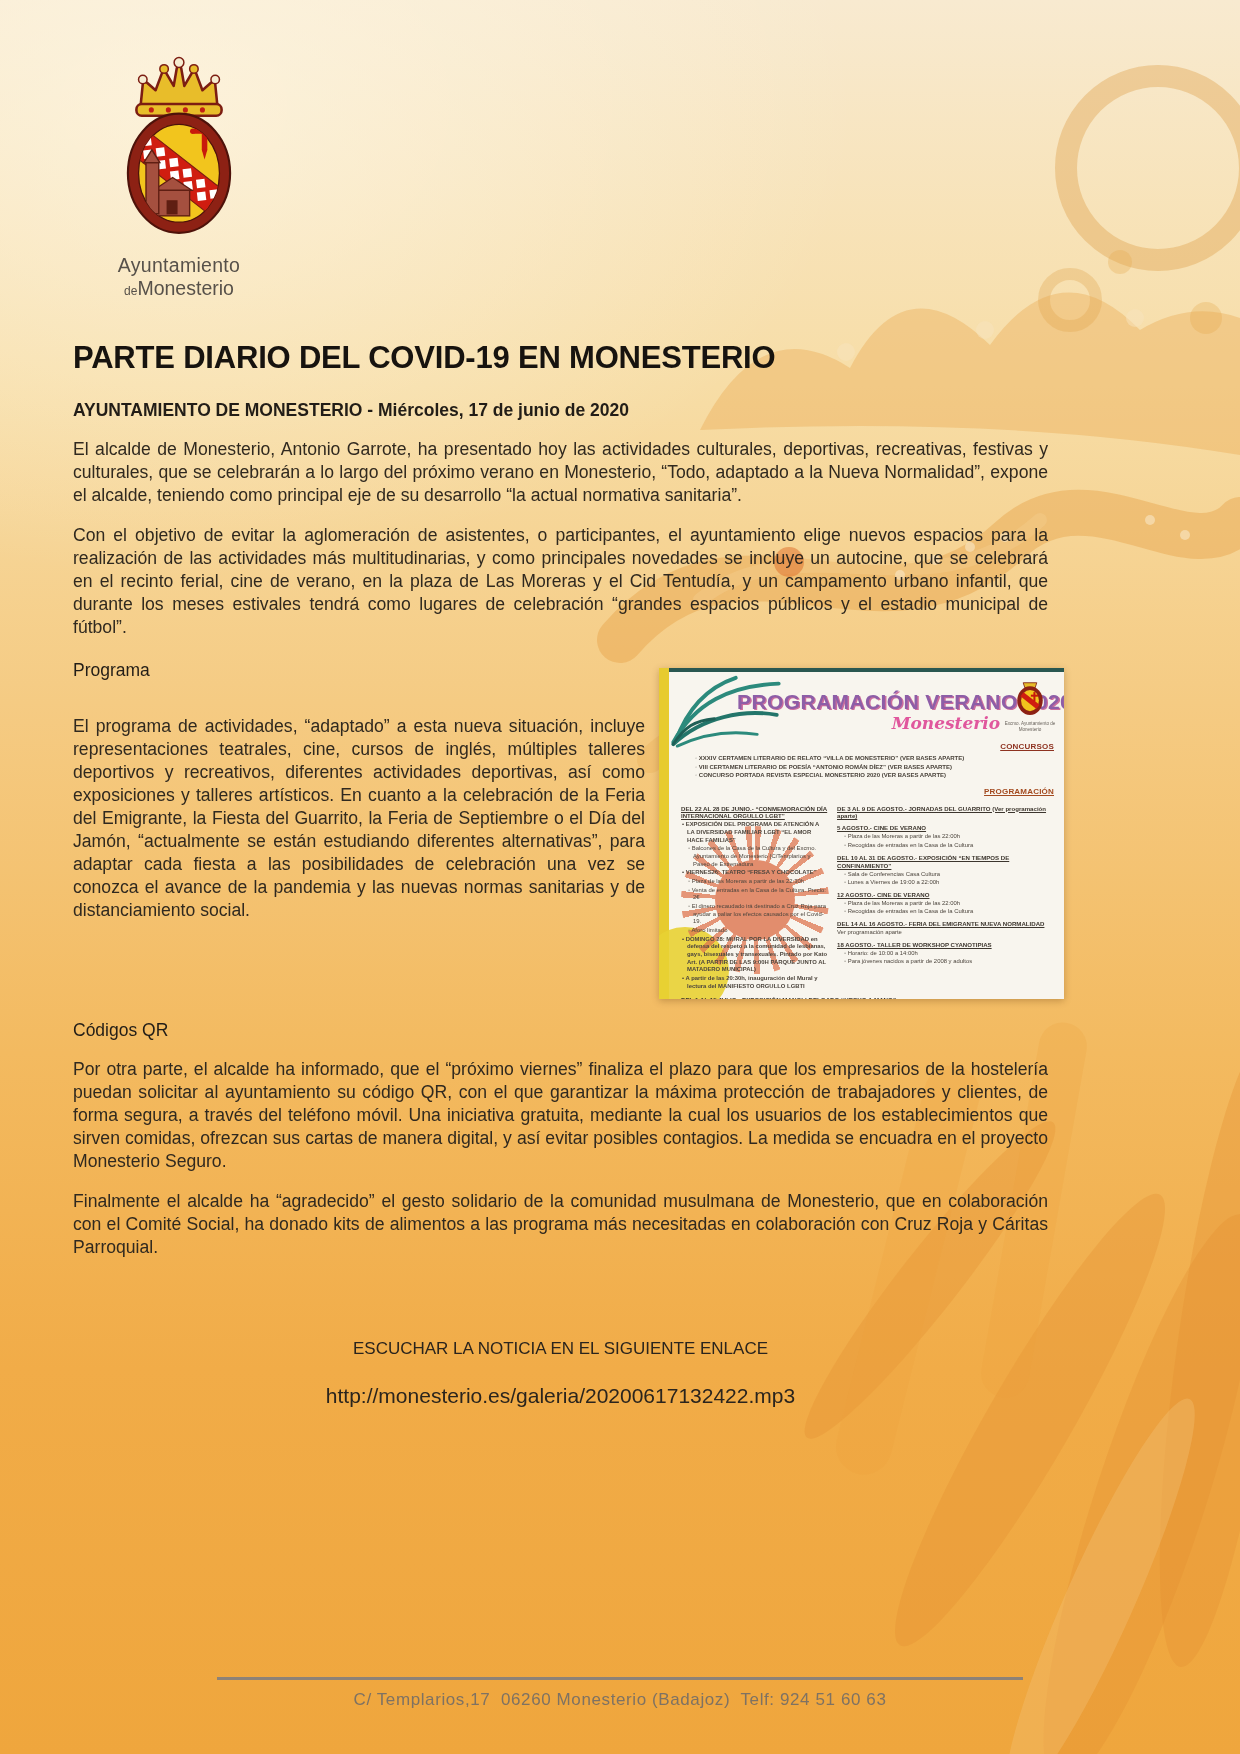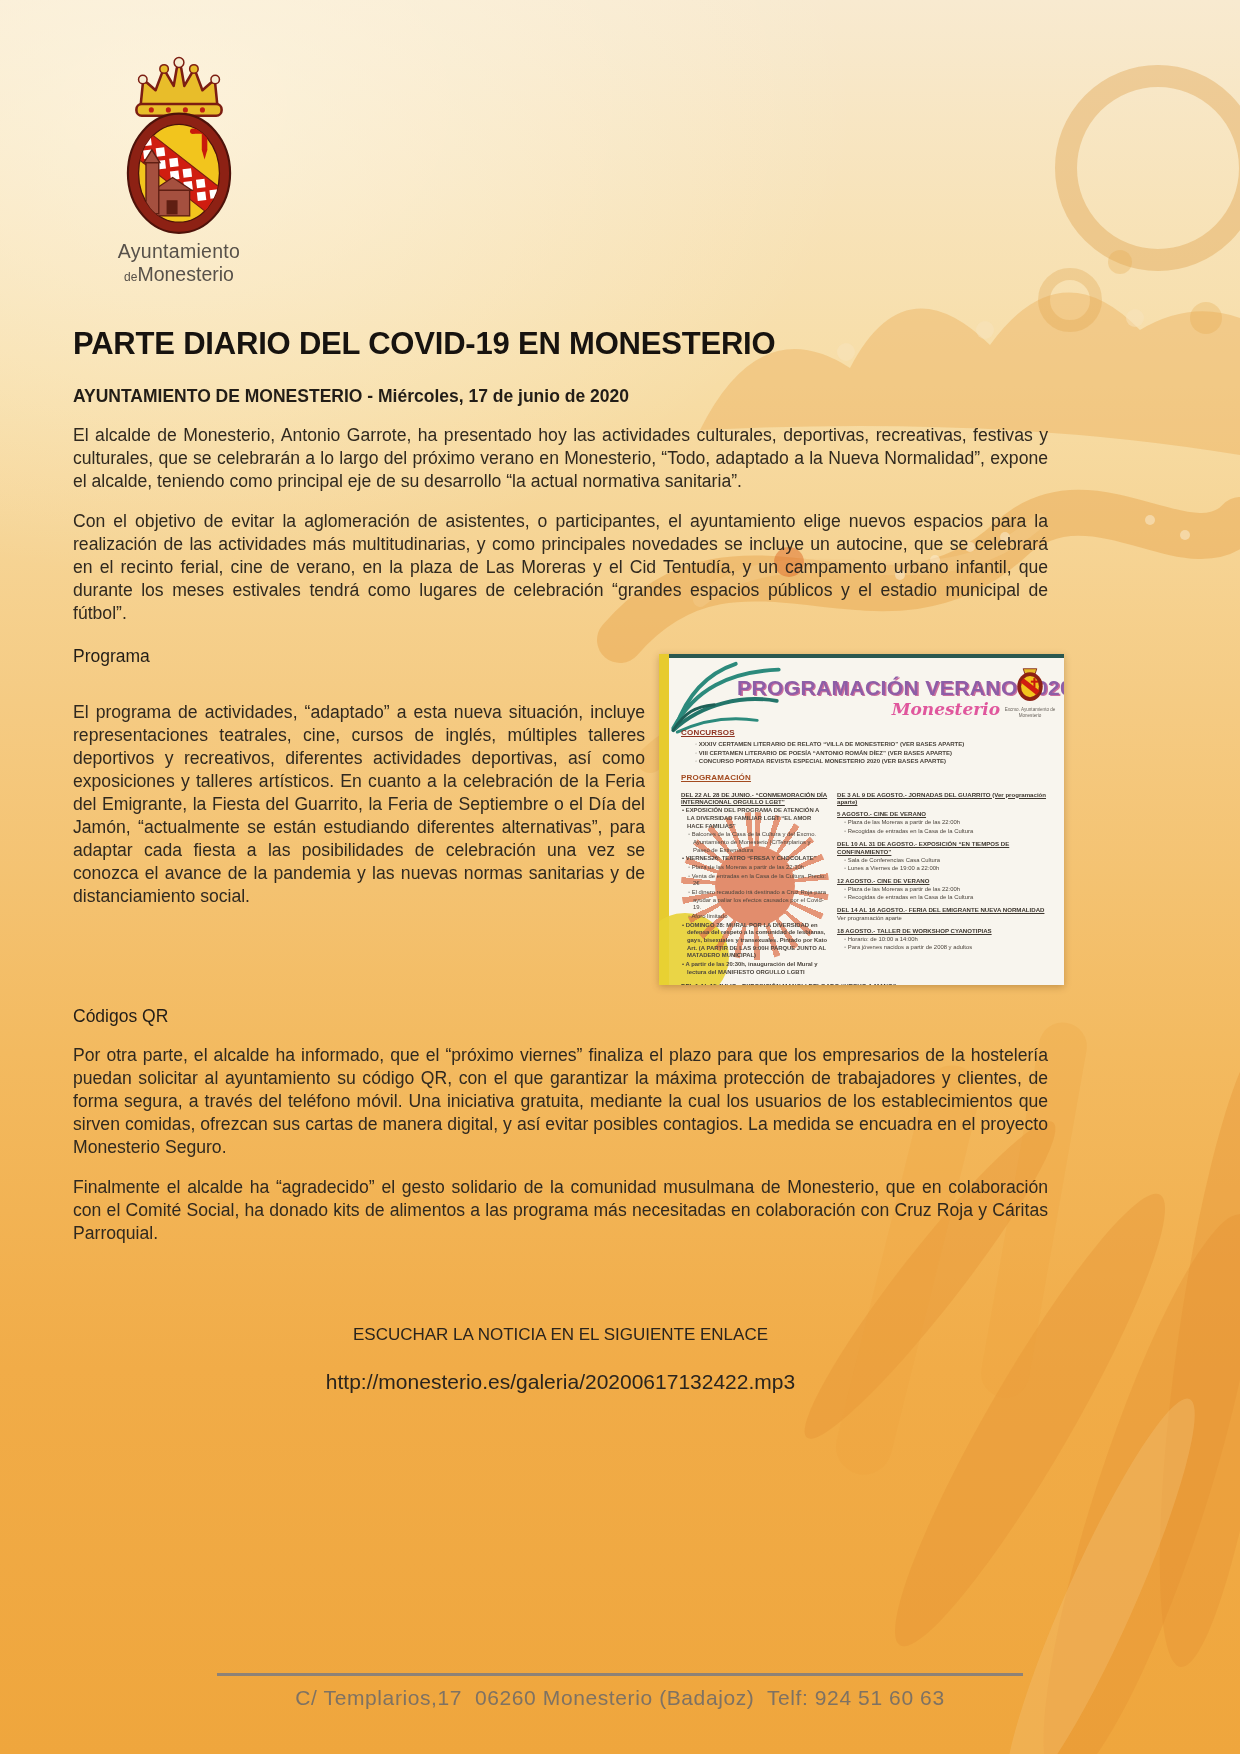--- a/index.html
+++ b/index.html
@@ -7,21 +7,21 @@
     position:relative;width:1240px;height:1754px;margin:0 auto;overflow:hidden;
     font-family:"Liberation Sans",sans-serif;color:#30291f;
     background:
       radial-gradient(1100px 760px at 14% 6%, rgba(255,249,232,0.60), rgba(255,249,232,0) 62%),
       linear-gradient(180deg,#f8ead0 0%,#f7dda6 22%,#f5cb83 40%,#f3ba60 60%,#f1ac48 78%,#efa63d 100%);
   }
   .watermark{position:absolute;inset:0;pointer-events:none;}
   .content{position:absolute;left:73px;top:0;width:975px;}
 
   .logo-block{margin:54px 0 0 14px;width:184px;display:flex;flex-direction:column;align-items:center;}
-  .logo-caption{margin-top:5px;text-align:center;color:#57514a;}
+  .logo-caption{margin-top:19px;text-align:center;color:#57514a;}
   .cap1{font-size:19.5px;letter-spacing:.3px;}
   .cap2{font-size:19.5px;}
   .cap2 .de{font-size:12px;}
 
   h1.doc-title{font-size:31px;font-weight:700;color:#17130f;margin:40px 0 0;letter-spacing:-.2px;}
   h2.doc-subtitle{font-size:17.5px;font-weight:700;margin:24px 0 0;color:#221d17;}
   p.body-par{font-size:17.6px;line-height:23px;text-align:justify;margin:17px 0 0;}
   h3.sec-heading{font-size:17.5px;font-weight:400;margin:21px 0 0;color:#221d17;}
 
   .programa-row{display:flex;align-items:flex-start;margin-top:17px;}
@@ -37,21 +37,21 @@
   .flyer-sun{position:absolute;left:22px;top:158px;width:148px;height:148px;border-radius:50%;opacity:.8;z-index:1;
              background:repeating-conic-gradient(rgba(221,116,78,.92) 0deg 5deg, rgba(221,116,78,0) 5deg 16deg);}
   .flyer-sun::after{content:"";position:absolute;inset:34px;border-radius:50%;background:#dd744e;}
   .flyer-crest{position:absolute;top:7px;right:7px;width:54px;text-align:center;z-index:3;}
   .flyer-crest-cap{font-size:4.6px;color:#6b655e;line-height:1.25;margin-top:1px;}
   .flyer-body{position:absolute;inset:0;padding:0 10px 0 22px;z-index:2;}
   .flyer-title{margin:22px 0 0 56px;font-size:21px;font-weight:800;letter-spacing:.4px;color:#8d5ea7;
                text-shadow:1.4px 1.4px 0 #cb6d9d;white-space:nowrap;}
   .flyer-subtitle{text-align:right;margin:-1px 54px 0 0;font-family:"DejaVu Serif",serif;font-style:italic;
                   font-weight:700;font-size:17px;color:#e0579d;}
-  .fl-sec-heading{font-weight:800;text-decoration:underline;letter-spacing:.2px;}
+  .fl-sec-heading{font-weight:800;text-decoration:underline;letter-spacing:.2px;text-align:right;}
   .fl-sec-heading.concursos{margin-top:9px;font-size:8px;color:#8e3220;}
   .fl-sec-heading.programacion{margin-top:7px;font-size:8px;color:#a34a1f;}
   .fl-concursos{margin-top:3px;padding-left:14px;}
   .fl-concurso{font-size:6px;line-height:1.42;font-weight:700;color:#49423a;}
   .fl-concurso::before{content:"◦ ";color:#8a837a;}
   .fl-cols{display:flex;gap:9px;margin-top:5px;}
   .fl-col{flex:1;}
   .fl-col.left{flex:none;width:147px;}
   .fl-line{font-size:5.9px;line-height:1.3;color:#4c453d;margin-top:1px;}
   .fl-line.fl-heading{font-weight:800;text-decoration:underline;color:#3d362e;font-size:6.1px;margin-top:4px;}
@@ -60,21 +60,21 @@
   .fl-line.fl-sub{padding-left:12px;text-indent:-5px;}
   .fl-line.fl-sub::before{content:"◦ ";}
   .fl-line.fl-plain{padding-left:0;}
   .fl-bottom{margin-top:5px;font-size:6.2px;font-weight:800;text-decoration:underline;color:#3d362e;}
 
   
   .listen-label{margin-top:80px;text-align:center;font-size:17px;color:#2a241d;}
   .listen-url{display:block;margin-top:25px;text-align:center;font-size:21px;color:#2a241d;text-decoration:none;cursor:pointer;}
   .footer{position:absolute;left:0;right:0;bottom:44px;text-align:center;}
   .footer-line{width:806px;margin:0 auto 10px;border-top:3px solid #8d8277;}
-  .footer-text{font-size:21px;color:#7e7263;letter-spacing:.6px;white-space:pre;}
+  .footer-text{font-size:17px;color:#7e7263;letter-spacing:.6px;white-space:pre;}
 </style>
 </head>
 <body>
 
 <div class="page">
 
   <svg class="watermark" viewBox="0 0 1240 1754" aria-hidden="true">
     <circle cx="1158" cy="168" r="92" fill="none" stroke="rgba(221,158,70,0.38)" stroke-width="22"></circle>
     <circle cx="1070" cy="300" r="26" fill="none" stroke="rgba(221,158,70,0.30)" stroke-width="12"></circle>
     <circle cx="1206" cy="318" r="16" fill="rgba(230,170,80,0.32)"></circle>

